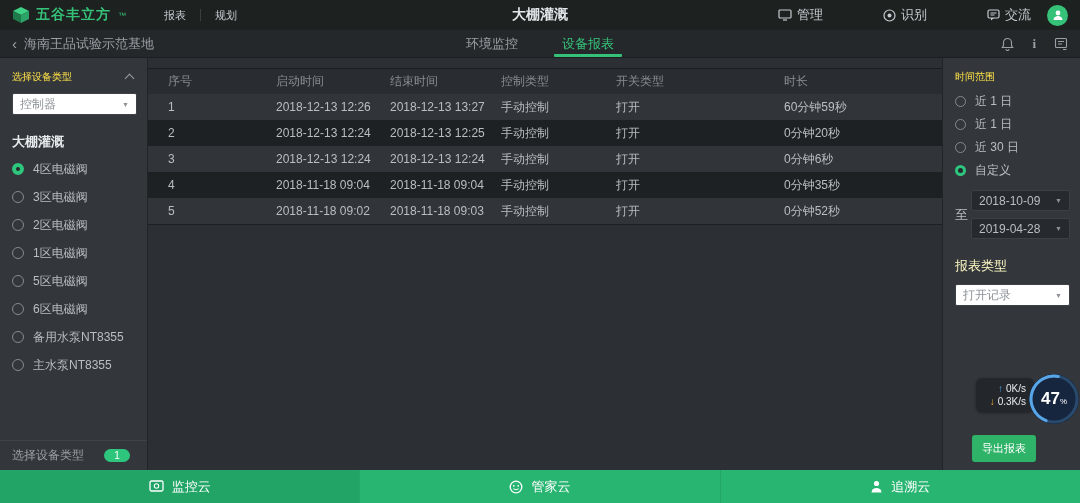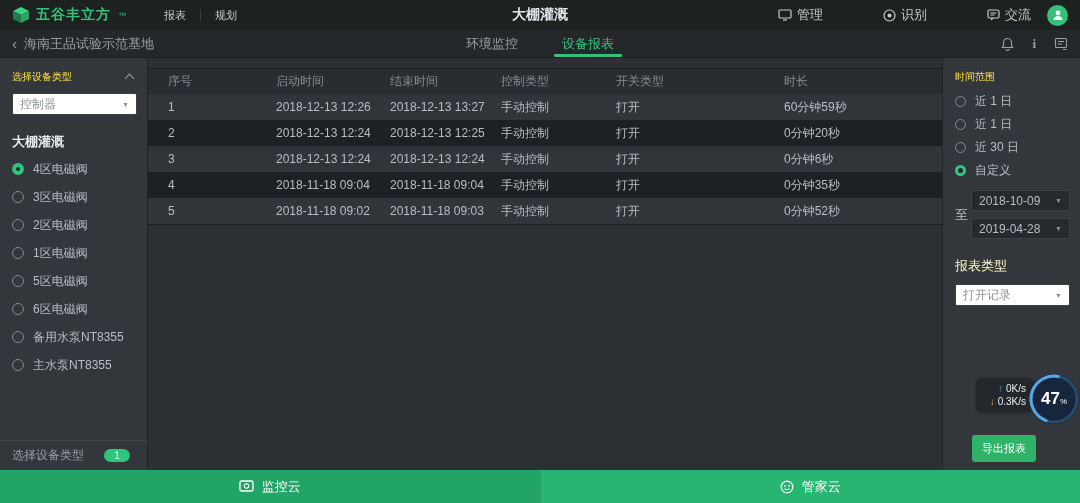--- a/index.html
+++ b/index.html
@@ -346,15 +346,22 @@
     </div>
     <div class="bottom-item rest">
       <svg width="14" height="14" viewBox="0 0 14 14">
           <circle cx="7" cy="7" r="5.8" fill="none" stroke="#fff" stroke-width="1.3"></circle>
           <circle cx="4.8" cy="5.8" r="0.9" fill="#fff"></circle>
           <circle cx="9.2" cy="5.8" r="0.9" fill="#fff"></circle>
           <path d="M4.5 8.7 a3.2 2.4 0 0 0 5 0" fill="none" stroke="#fff" stroke-width="1.1"></path>
         </svg>
       <span>管家云</span>
     </div>
+    <div class="bottom-item rest">
+      <svg width="13" height="13" viewBox="0 0 13 13">
+          <circle cx="6.5" cy="3.5" r="2.6" fill="#fff"></circle>
+          <path d="M1.5 12.5 a5 4.5 0 0 1 10 0 Z" fill="#fff"></path>
+        </svg>
+      <span>追溯云</span>
+    </div>
   </div>
 
 </div>
 
 </body></html>

